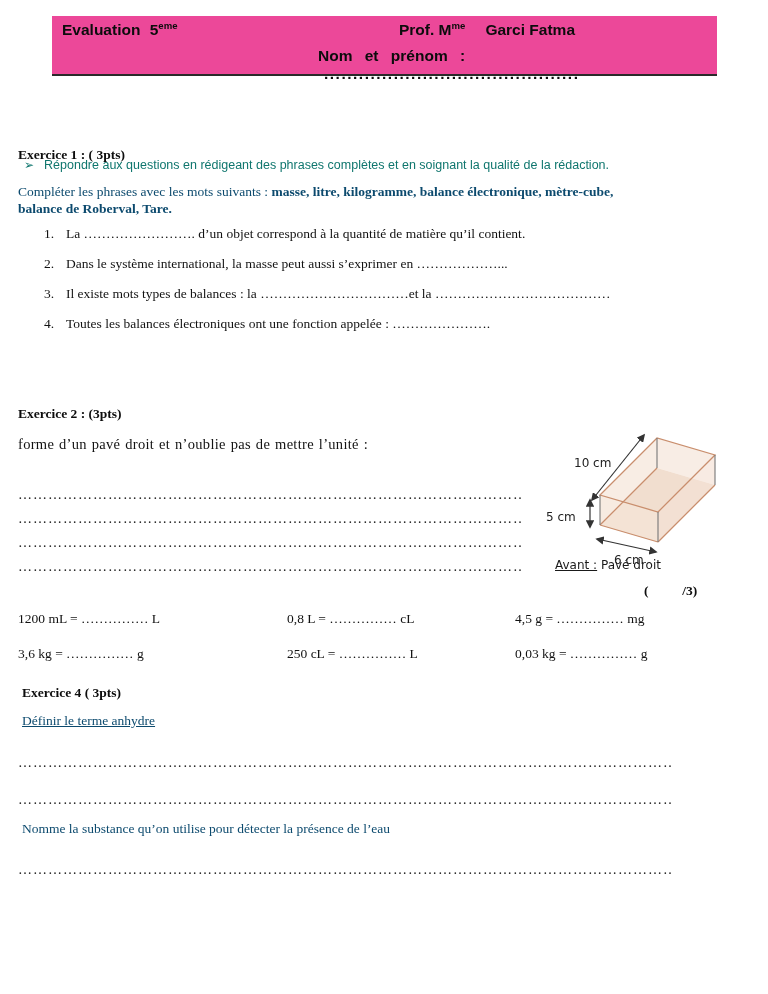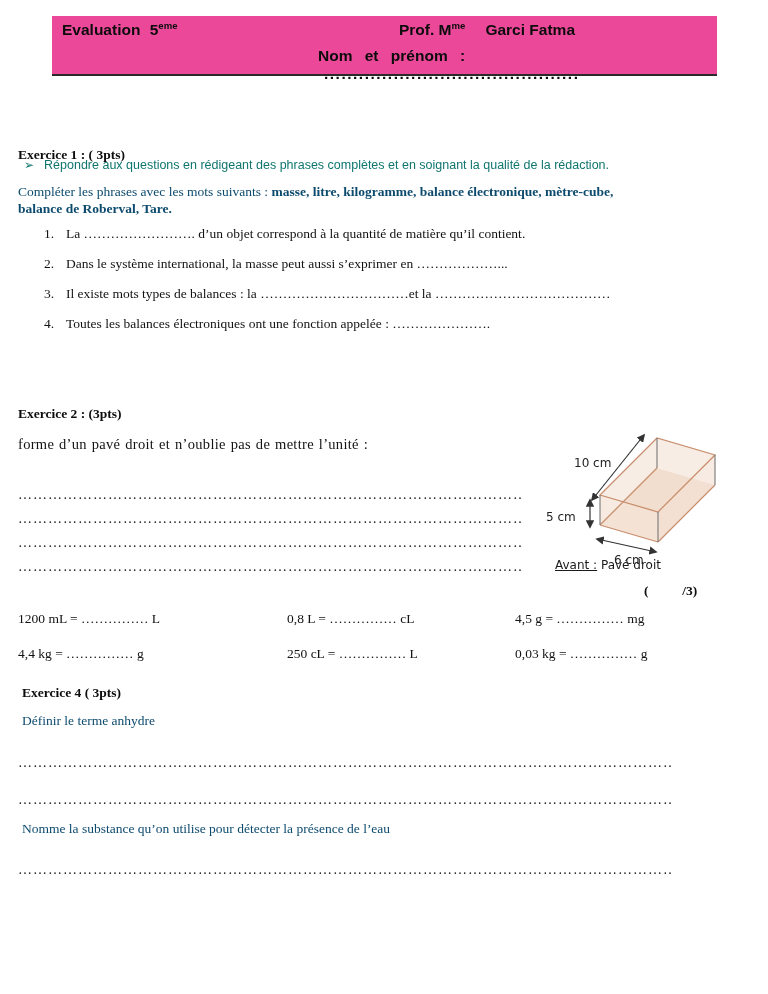--- a/index.html
+++ b/index.html
@@ -119,24 +119,24 @@
   </svg>
   <div class="fig-caption">
     <span class="und">Avant :</span><span> Pavé droit</span>
   </div>
 
   <div class="score">(          /3)</div>
 
   <span class="conv-cell c1 r1">1200 mL = …………… L</span>
   <span class="conv-cell c2 r1">0,8 L = …………… cL</span>
   <span class="conv-cell c3 r1">4,5 g = …………… mg</span>
-  <span class="conv-cell c1 r2">4,4 kg = …………… g</span>
+  <span class="conv-cell c1 r2">3,6 kg = …………… g</span>
   <span class="conv-cell c2 r2">250 cL = …………… L</span>
   <span class="conv-cell c3 r2">0,03 kg = …………… g</span>
 
   <div class="ex-title abs" style="left:22px;top:685px;">Exercice  4 ( 3pts)</div>
-  <div class="body-line" style="left:22px;top:713px;">Définir le terme anhydre</div>
+  <div class="body-line" style="left:22px;top:713px;text-decoration:underline;">Définir le terme anhydre</div>
   <div class="dotline dl-ex4" style="top:755px;">………………………………………………………………………………………………………………………………………………………………………………………………………………………………</div>
   <div class="dotline dl-ex4" style="top:792px;">………………………………………………………………………………………………………………………………………………………………………………………………………………………………</div>
   <div class="body-line" style="left:22px;top:821px;">Nomme la substance qu’on utilise pour détecter la présence de l’eau</div>
   <div class="dotline dl-ex4" style="top:862px;">………………………………………………………………………………………………………………………………………………………………………………………………………………………………</div>
 
 </div>
 
 </body></html>

